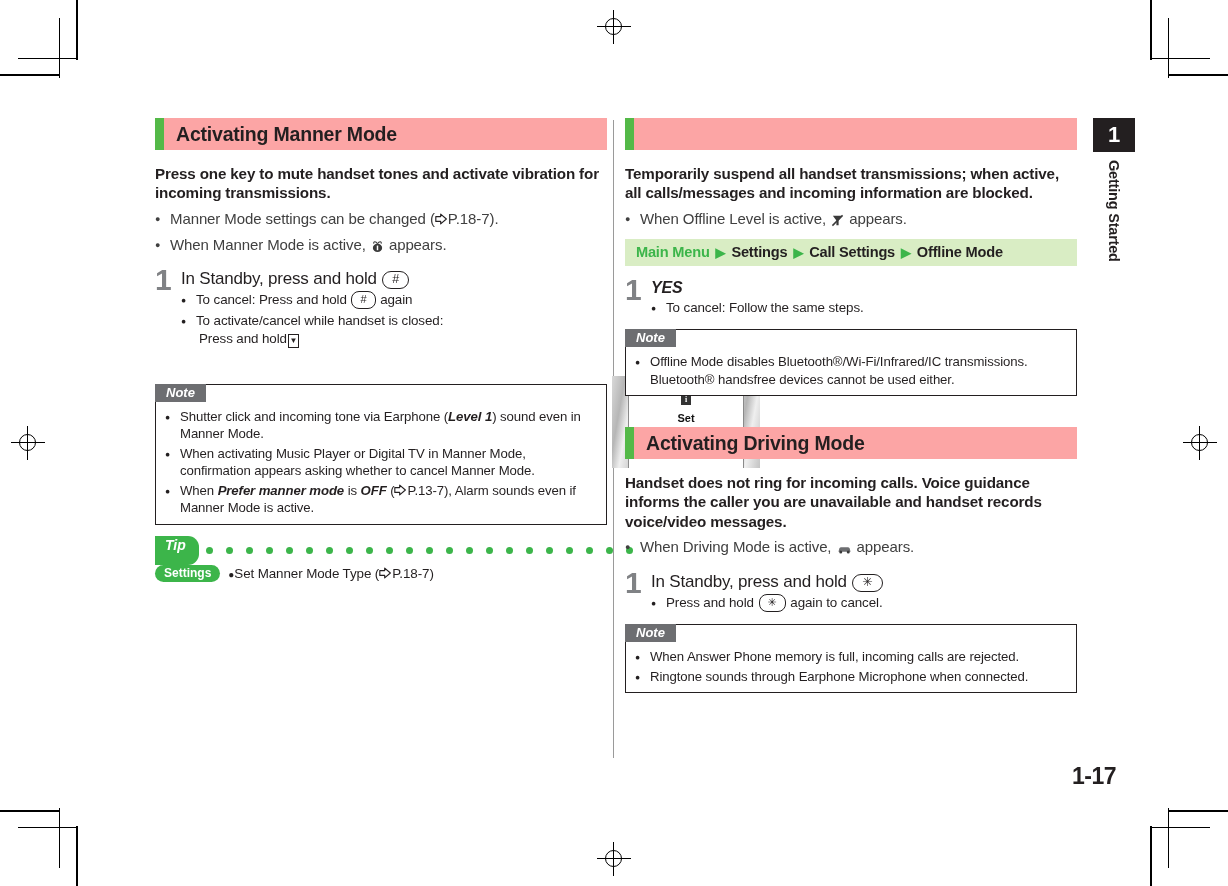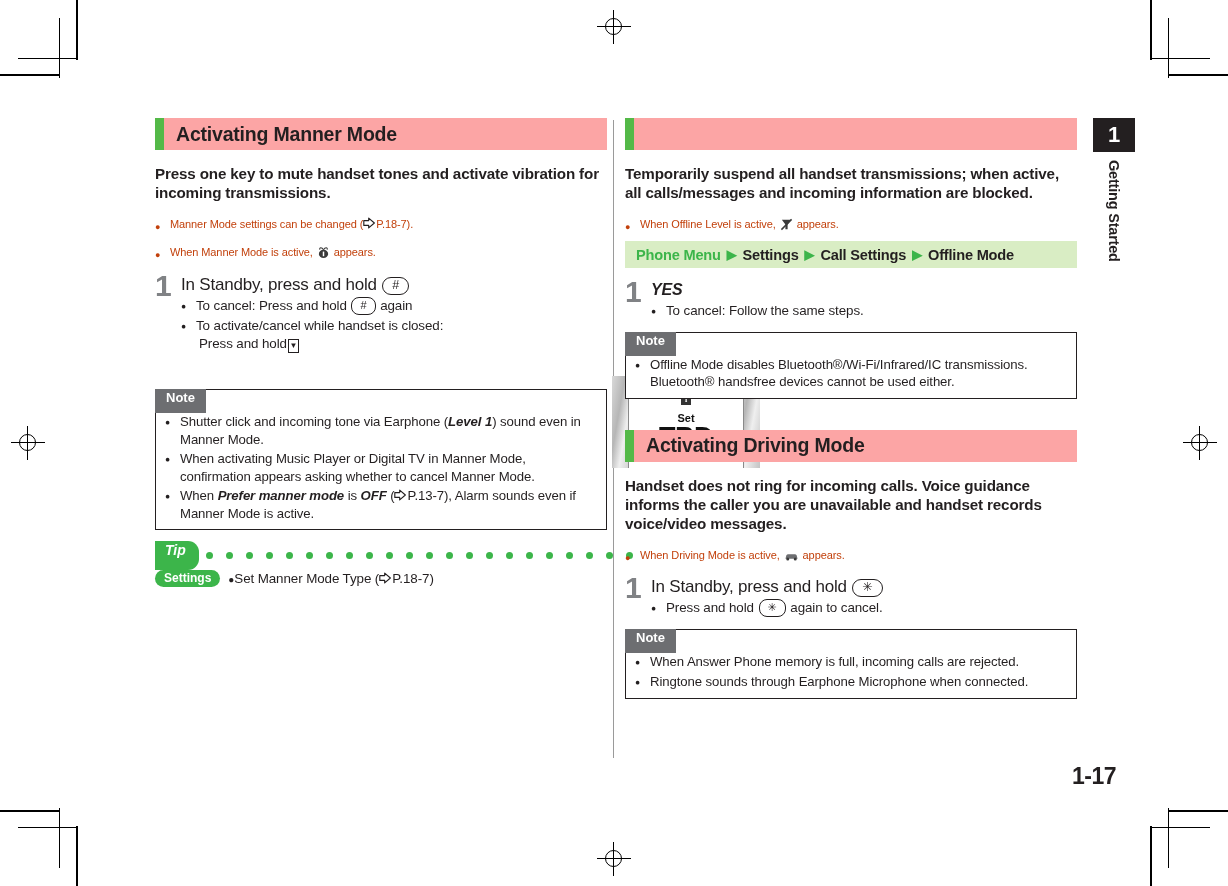--- a/index.html
+++ b/index.html
@@ -83,26 +83,26 @@
     font-size: 15.2px;
     font-weight: bold;
     line-height: 1.27;
     color: #231f20;
     margin-bottom: 3px;
     letter-spacing: -0.15px;
   }
 
   
   .bul {
-    font-size: 11px;
+    font-size: 15px;
     line-height: 1.33;
-    color: #c2410c;
+    color: #404040;
     padding-left: 15px;
     position: relative;
-    margin-top: 14px;
+    margin-top: 6px;
     letter-spacing: -0.1px;
   }
   .bul::before {
     content: "\25CF";
     position: absolute;
     left: 0; top: 0;
     font-size: 9px;
     line-height: 20px;
   }
 
@@ -201,24 +201,24 @@
     border: 1px solid #231f20;
     margin-top: 9px;
     position: relative;
     background: #fff;
   }
   .note .tab {
     background: #6d6e71;
     color: #ffffff;
     font-size: 13px;
     font-weight: bold;
-    padding: 1px 11px 8px 11px;
+    padding: 1px 11px 2px 11px;
     display: inline-block;
     position: absolute;
-    left: -1px; top: -1px;
+    left: -1px; top: -1px; font-style: italic;
   }
   .note .tab-spacer { height: 20px; }
   .note .inner { padding: 1px 9px 7px 9px; }
   .note .nb {
     font-size: 13.2px;
     line-height: 1.33;
     padding-left: 15px;
     position: relative;
     margin-top: 2px;
     letter-spacing: -0.1px;
@@ -561,21 +561,21 @@
     <div class="bul">
       <span>When Offline Level is active,</span>
       <svg class="sico" width="13" height="13" viewBox="0 0 14 14">
           <path d="M2 2 L12 2 L8.2 7 L8.2 12 L5.8 12 L5.8 7 Z" fill="#3a3a3a"></path>
           <line x1="1.5" y1="12.5" x2="12.5" y2="1.5" stroke="#3a3a3a" stroke-width="1.6"></line>
         </svg>
       <span>appears.</span>
     </div>
 
     <div class="path">
-      <span class="green">Phone Menu</span>
+      <span class="green">Main Menu</span>
       <span class="arw">▶</span>
       <span>Settings</span>
       <span class="arw">▶</span>
       <span>Call Settings</span>
       <span class="arw">▶</span>
       <span>Offline Mode</span>
     </div>
 
     <div class="step">
       <div class="num">1</div>

